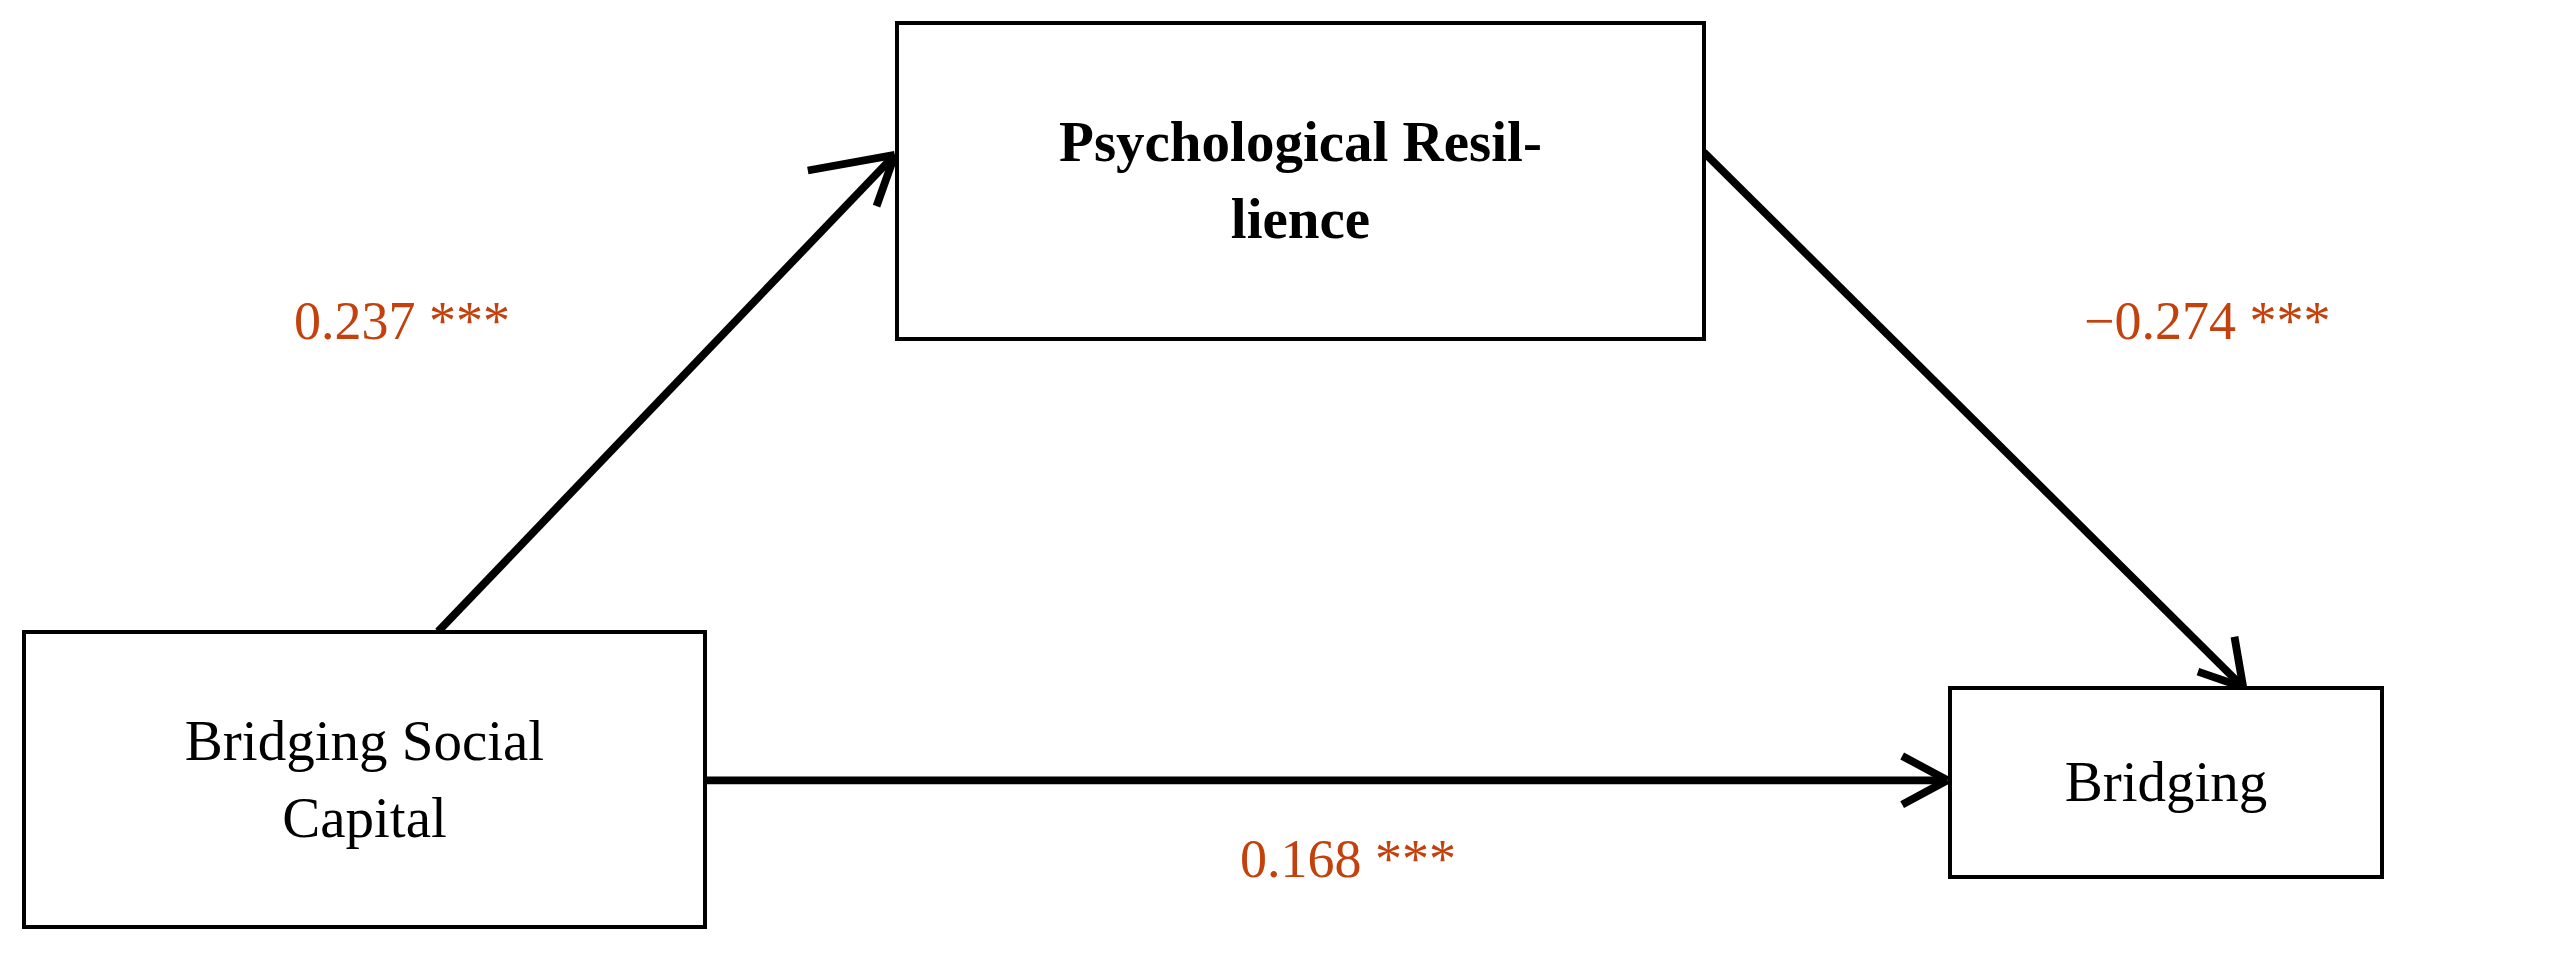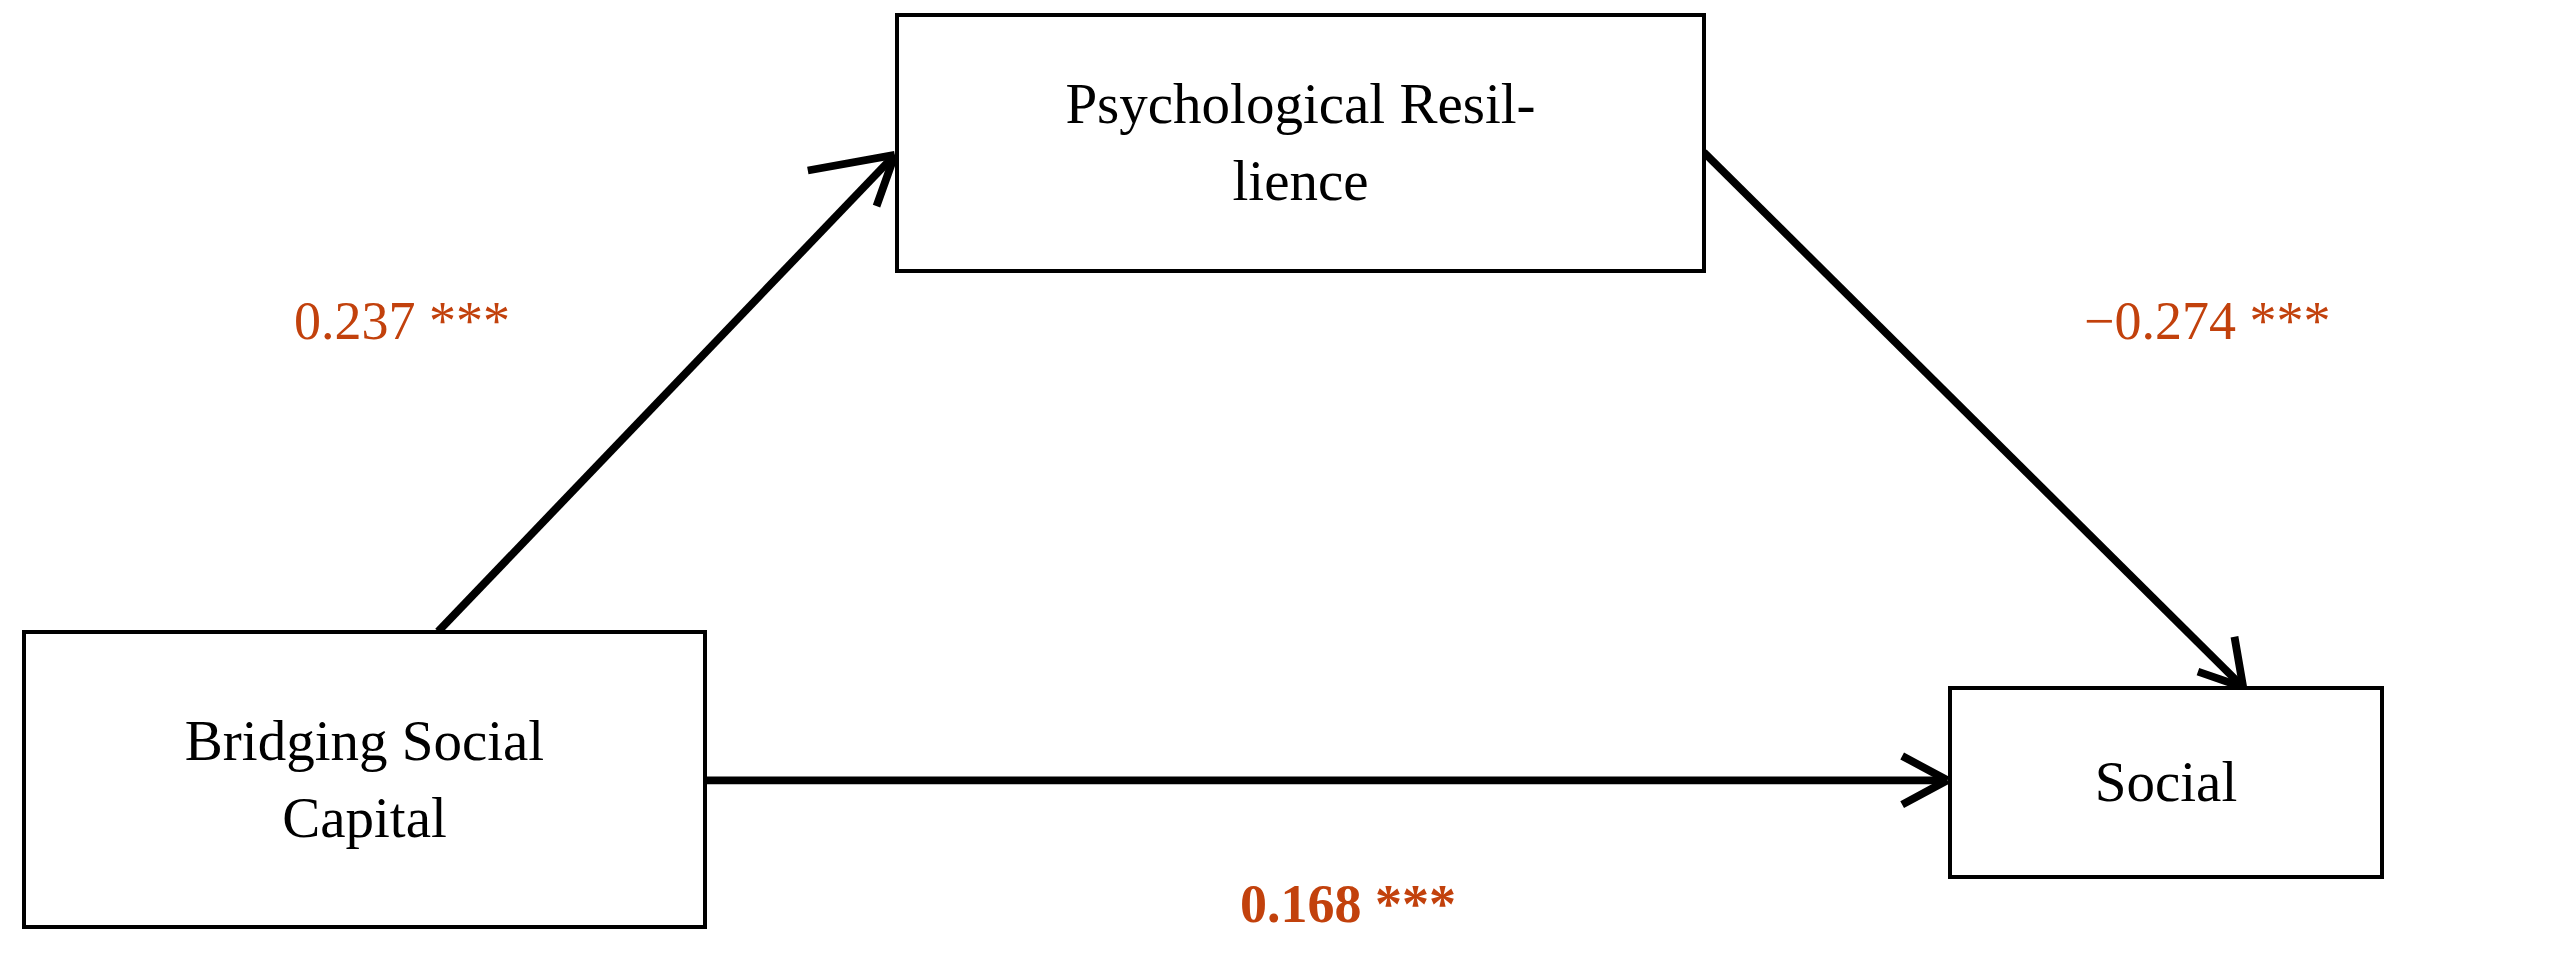--- a/index.html
+++ b/index.html
@@ -39,24 +39,25 @@
   }
   .node-label {
     display: block;
     width: 100%;
     padding: 0 8.7px;
     box-sizing: border-box;
     white-space: pre-line;
   }
   #node-resilience {
     left: 895px;
-    top: 13px;
+    top: 21px;
     width: 811px;
-    height: 260px;
+    height: 320px;
     font-size: 57px;
+    font-weight: bold;
   }
   #node-bridging {
     left: 22px;
     top: 630px;
     width: 685px;
     height: 299px;
     font-size: 57px;
     align-items: center;
   }
   #node-anxiety {
@@ -76,22 +77,21 @@
   #label-a {
     left: 294px;
     top: 294px;
   }
   #label-b {
     left: 2084px;
     top: 294px;
   }
   #label-c {
     left: 1240px;
-    top: 877px;
-    font-weight: bold;
+    top: 832px;
   }
 </style>
 </head>
 <body>
 
 <div id="canvas">
 
   <svg id="edges" width="2576" height="963" viewBox="0 0 2960 1107" xmlns="http://www.w3.org/2000/svg">
 
     <g>
@@ -114,21 +114,21 @@
     <span class="node-label">Psychological Resil-
 lience</span>
   </div>
 
   <div class="node" id="node-bridging">
     <span class="node-label">Bridging Social
 Capital</span>
   </div>
 
   <div class="node" id="node-anxiety">
-    <span class="node-label">Social</span>
+    <span class="node-label">Bridging</span>
   </div>
 
   <div class="edge-label" id="label-a">0.237 ***</div>
 
   <div class="edge-label" id="label-b">−0.274 ***</div>
 
   <div class="edge-label" id="label-c">0.168 ***</div>
 
 </div>
 

